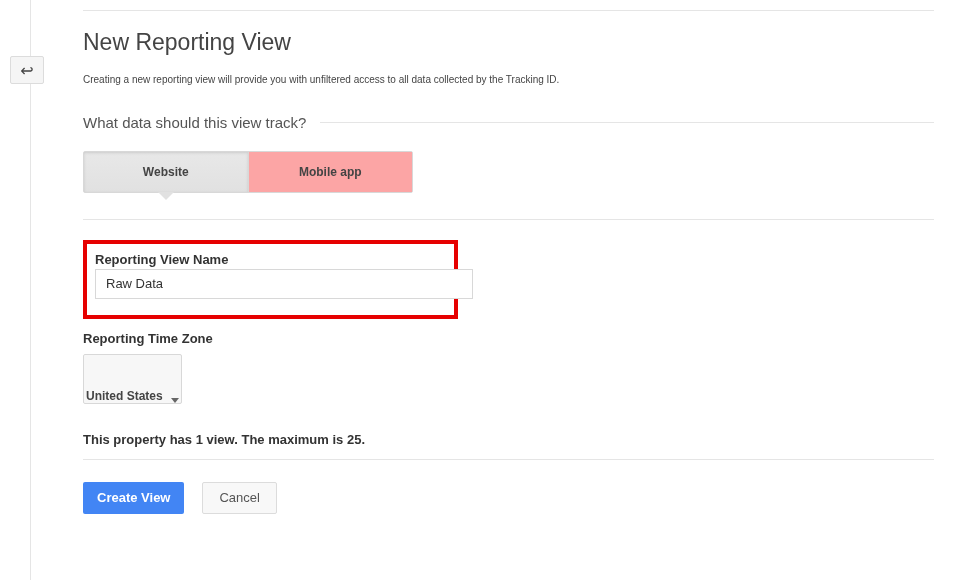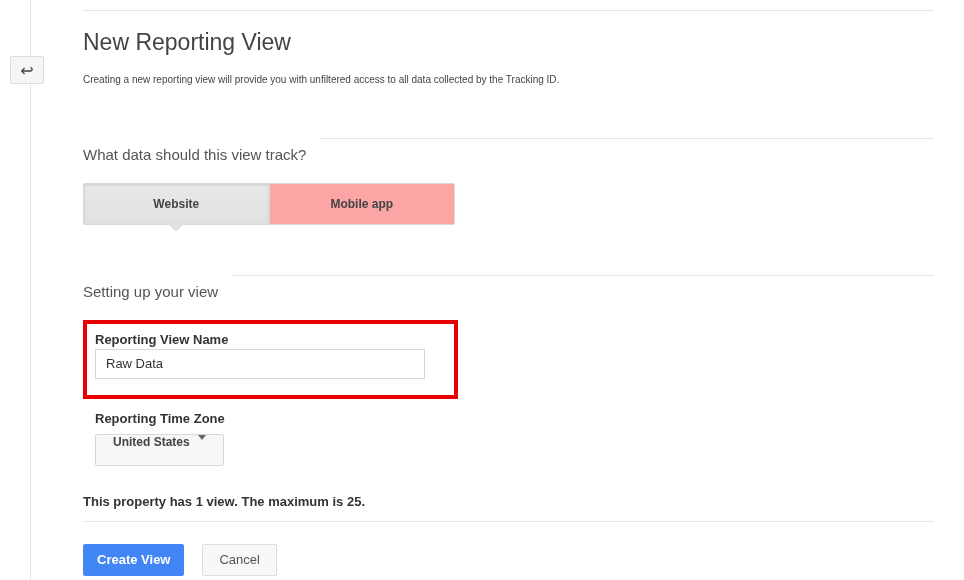--- a/index.html
+++ b/index.html
@@ -60,32 +60,31 @@
       display: flex;
       align-items: center;
       margin-top: 26px;
       margin-bottom: 20px;
     }
     .section-header-text {
       font-size: 15px;
       color: #555;
       white-space: nowrap;
       padding-right: 14px;
-      margin-top: 32px;
     }
     .section-header-line {
       flex: 1;
       height: 1px;
       background: #e5e5e5;
     }
     .segmented {
       display: flex;
       border: 1px solid #d8d8d8;
       border-radius: 2px;
-      width: 372px;
+      width: 330px;
       height: 42px;
     }
     .segmented-btn {
       flex: 1;
       display: flex;
       align-items: center;
       justify-content: center;
       font-size: 12px;
       font-weight: bold;
       color: #444;
@@ -106,51 +105,50 @@
       bottom: -8px;
       left: 50%;
       margin-left: -8px;
       width: 0; height: 0;
       border-left: 8px solid transparent;
       border-right: 8px solid transparent;
       border-top: 8px solid #e1e1e1;
     }
     .field-block {
       margin-bottom: 16px;
-      margin-left: 12px;
     }
     .field-label {
       font-size: 13px;
       font-weight: bold;
       color: #333;
       margin-bottom: 8px;
     }
     .text-input {
-      width: 330px;
+      width: 378px;
       height: 30px;
       border: 1px solid #d8d8d8;
       padding: 0 10px;
       font-size: 13px;
       color: #333;
     }
     .highlighted-block {
       border: 4px solid #e60000;
       padding: 8px 8px 16px 8px;
       width: 375px;
       margin-bottom: 12px;
     }
     .highlighted-block .field-label { margin-bottom: 2px; }
     .dropdown-row { display: flex; gap: 10px; }
     .dropdown {
-      height: 32px;
+      height: 50px;
       border: 1px solid #d8d8d8;
       background: #f7f7f7;
-      padding: 0 17px;
-      display: flex;
-      align-items: flex-start;
+      padding: 0 2px;
+      display: flex;
+      align-items: flex-end;
       gap: 8px;
       font-size: 12px;
       font-weight: bold;
       color: #444;
       cursor: pointer;
       border-radius: 2px;
     }
     .caret {
       width: 0; height: 0;
       border-left: 4px solid transparent;
@@ -214,21 +212,20 @@
   <div class="segmented">
     <div class="segmented-btn selected">
       <span>Website</span>
     </div>
     <div class="segmented-btn">
       <span>Mobile app</span>
     </div>
   </div>
 
   <div class="section-header">
-    <span class="section-header-text">Setting up your view</span>
     <span class="section-header-line"></span>
   </div>
 
   <div class="highlighted-block">
     <div class="field-label">Reporting View Name</div>
     <input class="text-input" type="text" value="Raw Data" style="">
   </div>
 
   <div class="field-block">
     <div class="field-label">Reporting Time Zone</div>

